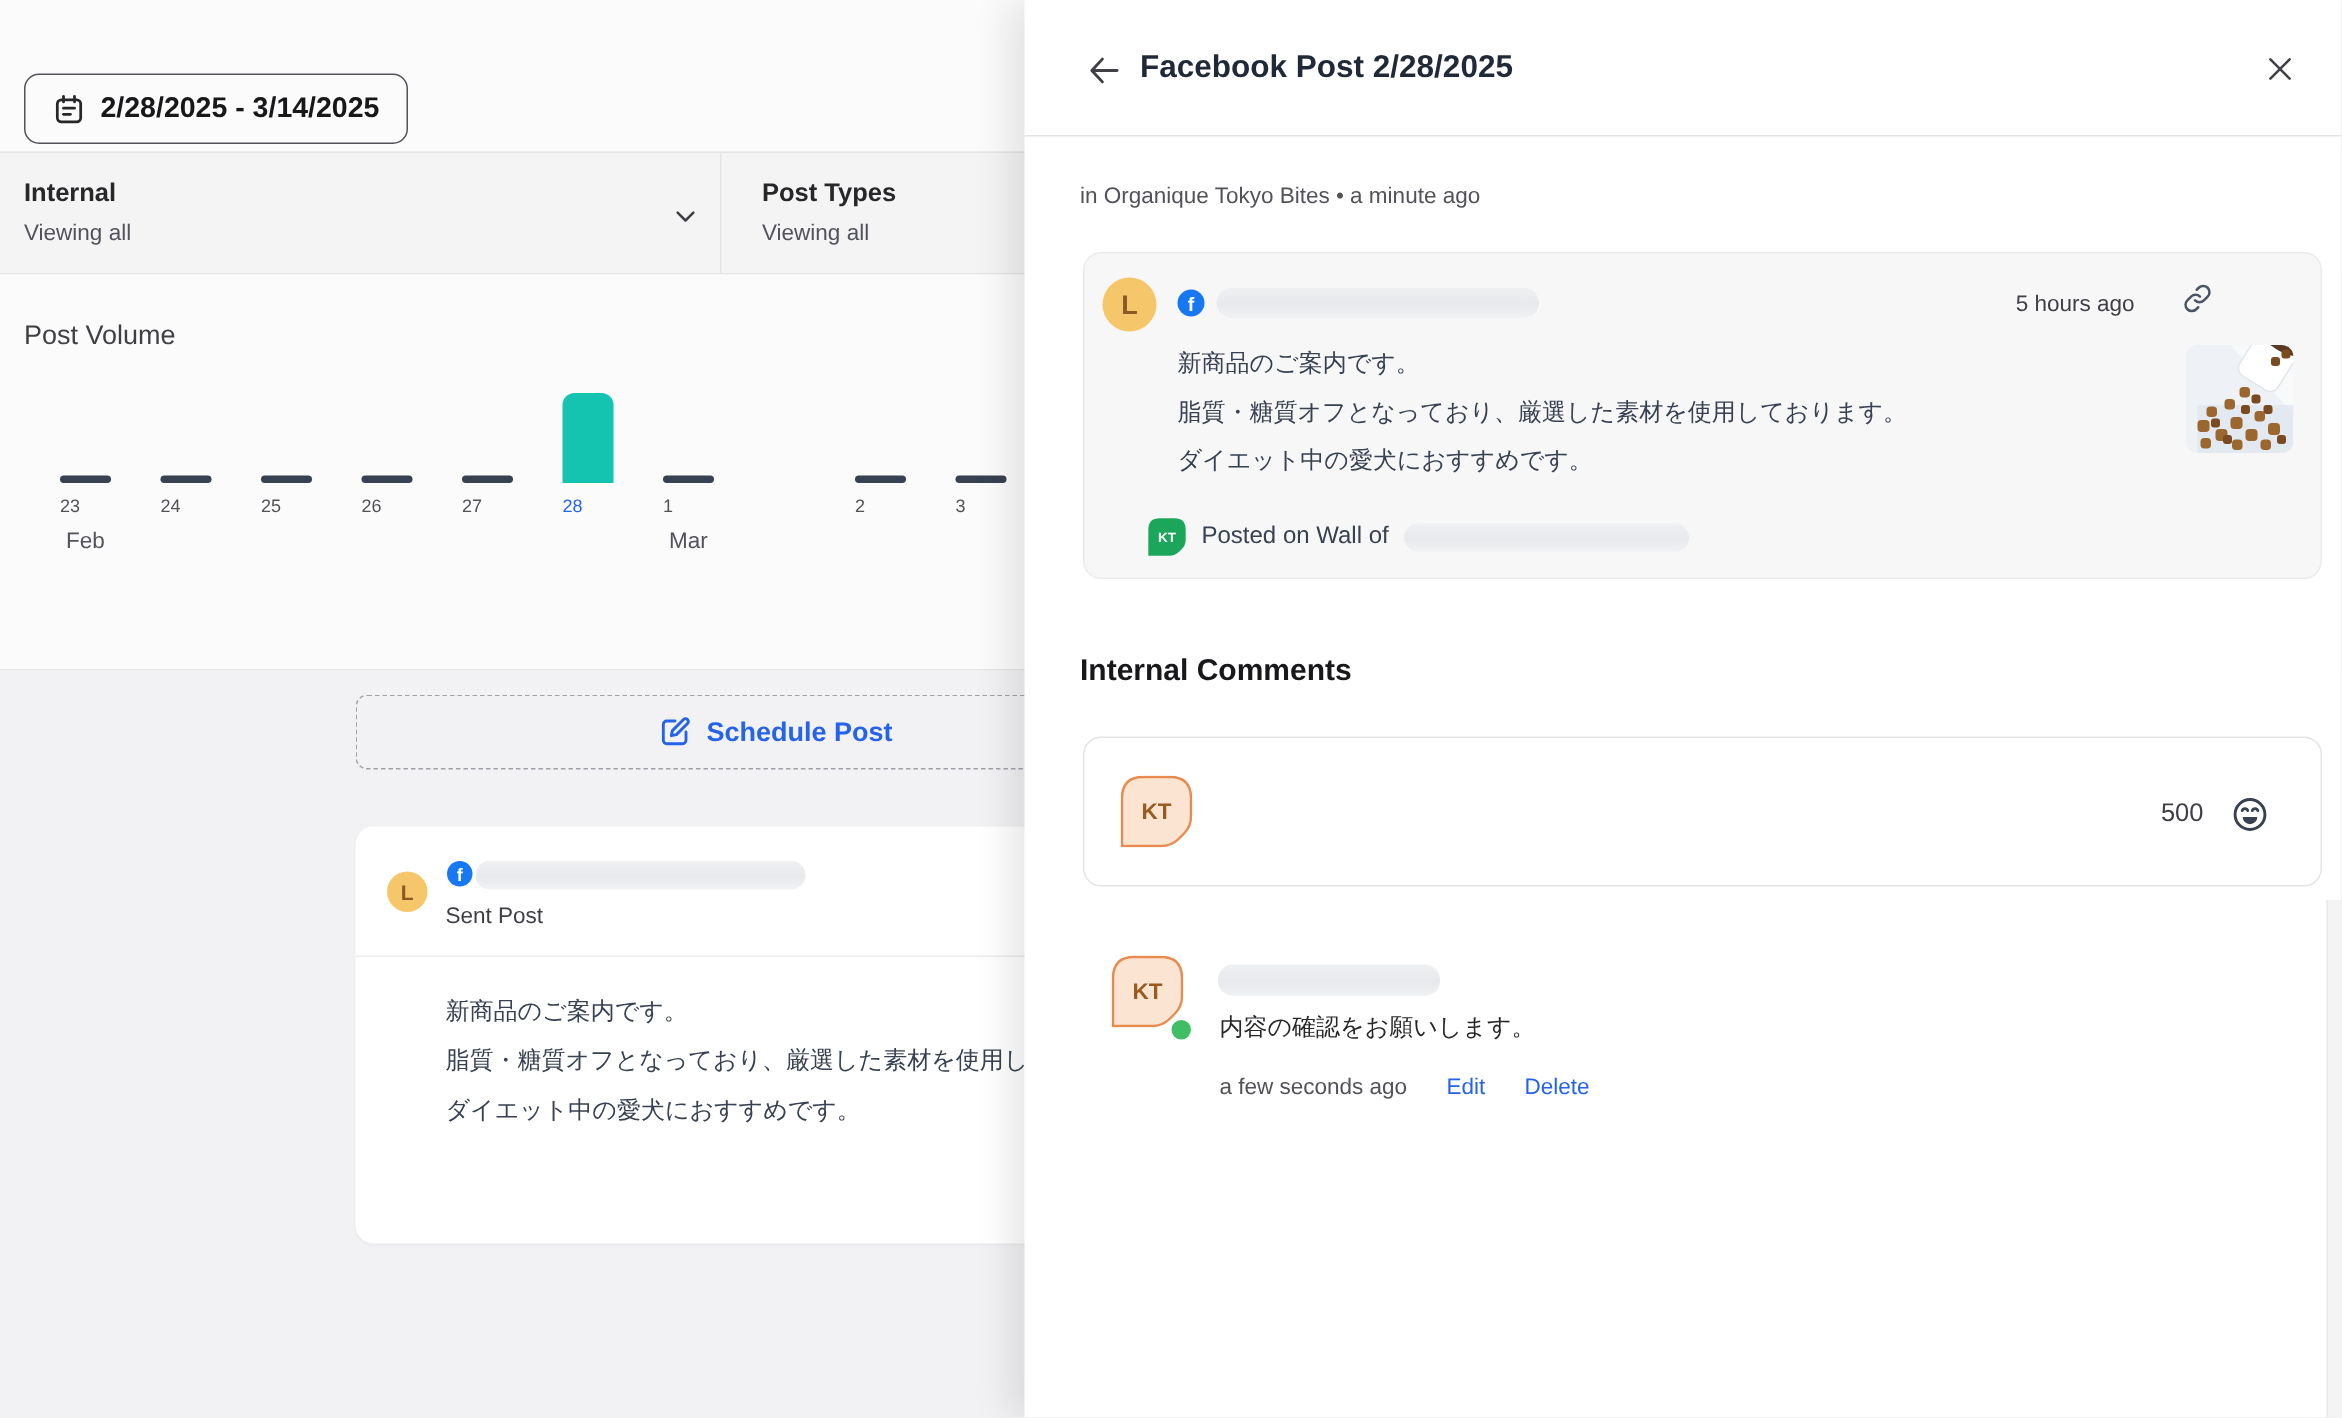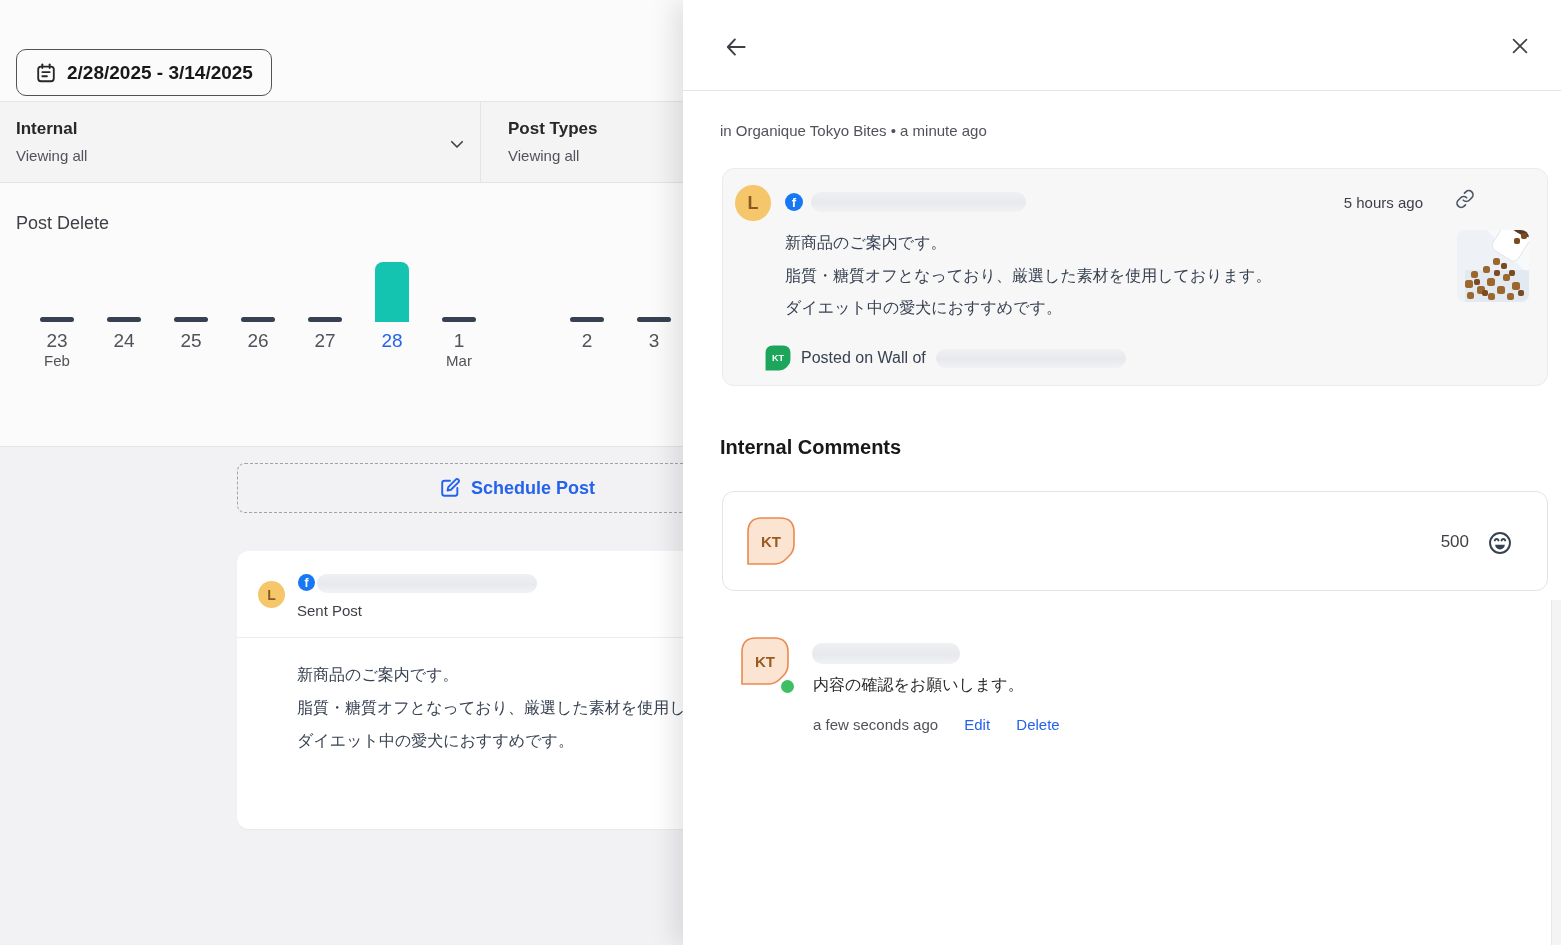--- a/index.html
+++ b/index.html
@@ -20,21 +20,21 @@
   .chevron{position:absolute;left:448px;top:33px;width:18px;height:18px;color:#3f3f46;}
   .v-divider{position:absolute;left:480px;top:0;width:1px;height:100%;background:#e4e4e7;}
 
   .pv-section{position:absolute;left:0;top:183px;width:100%;height:264px;background:#fbfbfb;
               border-bottom:1px solid #e4e4e7;box-sizing:border-box;}
   .pv-title{position:absolute;left:16px;top:30px;font-size:18px;color:#3f3f46;}
   .pv-chart{position:absolute;left:0;top:0;width:100%;height:100%;}
   .pv-slot{position:absolute;width:34px;}
   .pv-dash{position:absolute;left:0;bottom:0;width:34px;height:5px;border-radius:2.5px;background:#374151;}
   .pv-bar{position:absolute;left:0;bottom:0;width:34px;border-radius:8px 8px 0 0;}
-  .pv-label{position:absolute;top:8px;width:34px;text-align:center;font-size:19px;color:#52525b;}
+  .pv-label{position:absolute;top:8px;width:34px;font-size:12px;color:#52525b;}
   .pv-label.sel{color:#2563eb;}
   .pv-sub{position:absolute;top:30px;width:34px;text-align:center;font-size:15px;color:#52525b;}
 
   .lower{position:absolute;left:0;top:447px;width:100%;height:498px;background:#f2f2f4;}
   .schedule-btn{position:absolute;left:237px;top:16px;width:560px;height:50px;border:1px dashed #a1a1aa;
                 border-radius:8px;display:flex;align-items:center;justify-content:center;gap:10px;
                 color:#2563eb;font-size:18px;font-weight:700;cursor:pointer;background:transparent;}
   .sent-card{position:absolute;left:237px;top:104px;width:620px;height:278px;background:#ffffff;
              border-radius:12px;box-shadow:0 1px 2px rgba(0,0,0,0.04);}
   .sent-head{position:relative;height:86px;border-bottom:1px solid #ececee;}
@@ -137,21 +137,21 @@
         </svg>
       </div>
       <div class="v-divider"></div>
       <div class="filter-block" style="left:508px;">
         <div class="filter-title">Post Types</div>
         <div class="filter-value">Viewing all</div>
       </div>
     </div>
 
     <div class="pv-section">
-      <div class="pv-title">Post Delete</div>
+      <div class="pv-title">Post Volume</div>
       <div class="pv-chart" id="pv-chart">
           <div class="pv-slot" style="left: 40px; top: 139px;">
             <div class="pv-dash" style="background: rgb(55, 65, 81);"></div>
             <div class="pv-label">23</div>
             <div class="pv-sub">Feb</div>
           </div>
           <div class="pv-slot" style="left: 107px; top: 139px;">
             <div class="pv-dash" style="background: rgb(55, 65, 81);"></div>
             <div class="pv-label">24</div>
           </div>
@@ -216,20 +216,21 @@
 
   <div class="drawer">
 
     <div class="drawer-header">
       <div class="back-btn">
         <svg width="26" height="26" viewBox="0 0 24 24" fill="none" stroke="currentColor" stroke-width="1.8" stroke-linecap="round" stroke-linejoin="round">
           <line x1="20" y1="12" x2="5" y2="12"></line>
             <polyline points="11,5 4.5,12 11,19"></polyline>
         </svg>
       </div>
+      <div class="drawer-title">Facebook Post 2/28/2025</div>
       <div class="close-btn">
         <svg width="22" height="22" viewBox="0 0 24 24" fill="none" stroke="currentColor" stroke-width="1.8" stroke-linecap="round">
           <line x1="5" y1="5" x2="19" y2="19"></line>
             <line x1="19" y1="5" x2="5" y2="19"></line>
         </svg>
       </div>
     </div>
 
     <div class="drawer-meta">in Organique Tokyo Bites • a minute ago</div>
 

